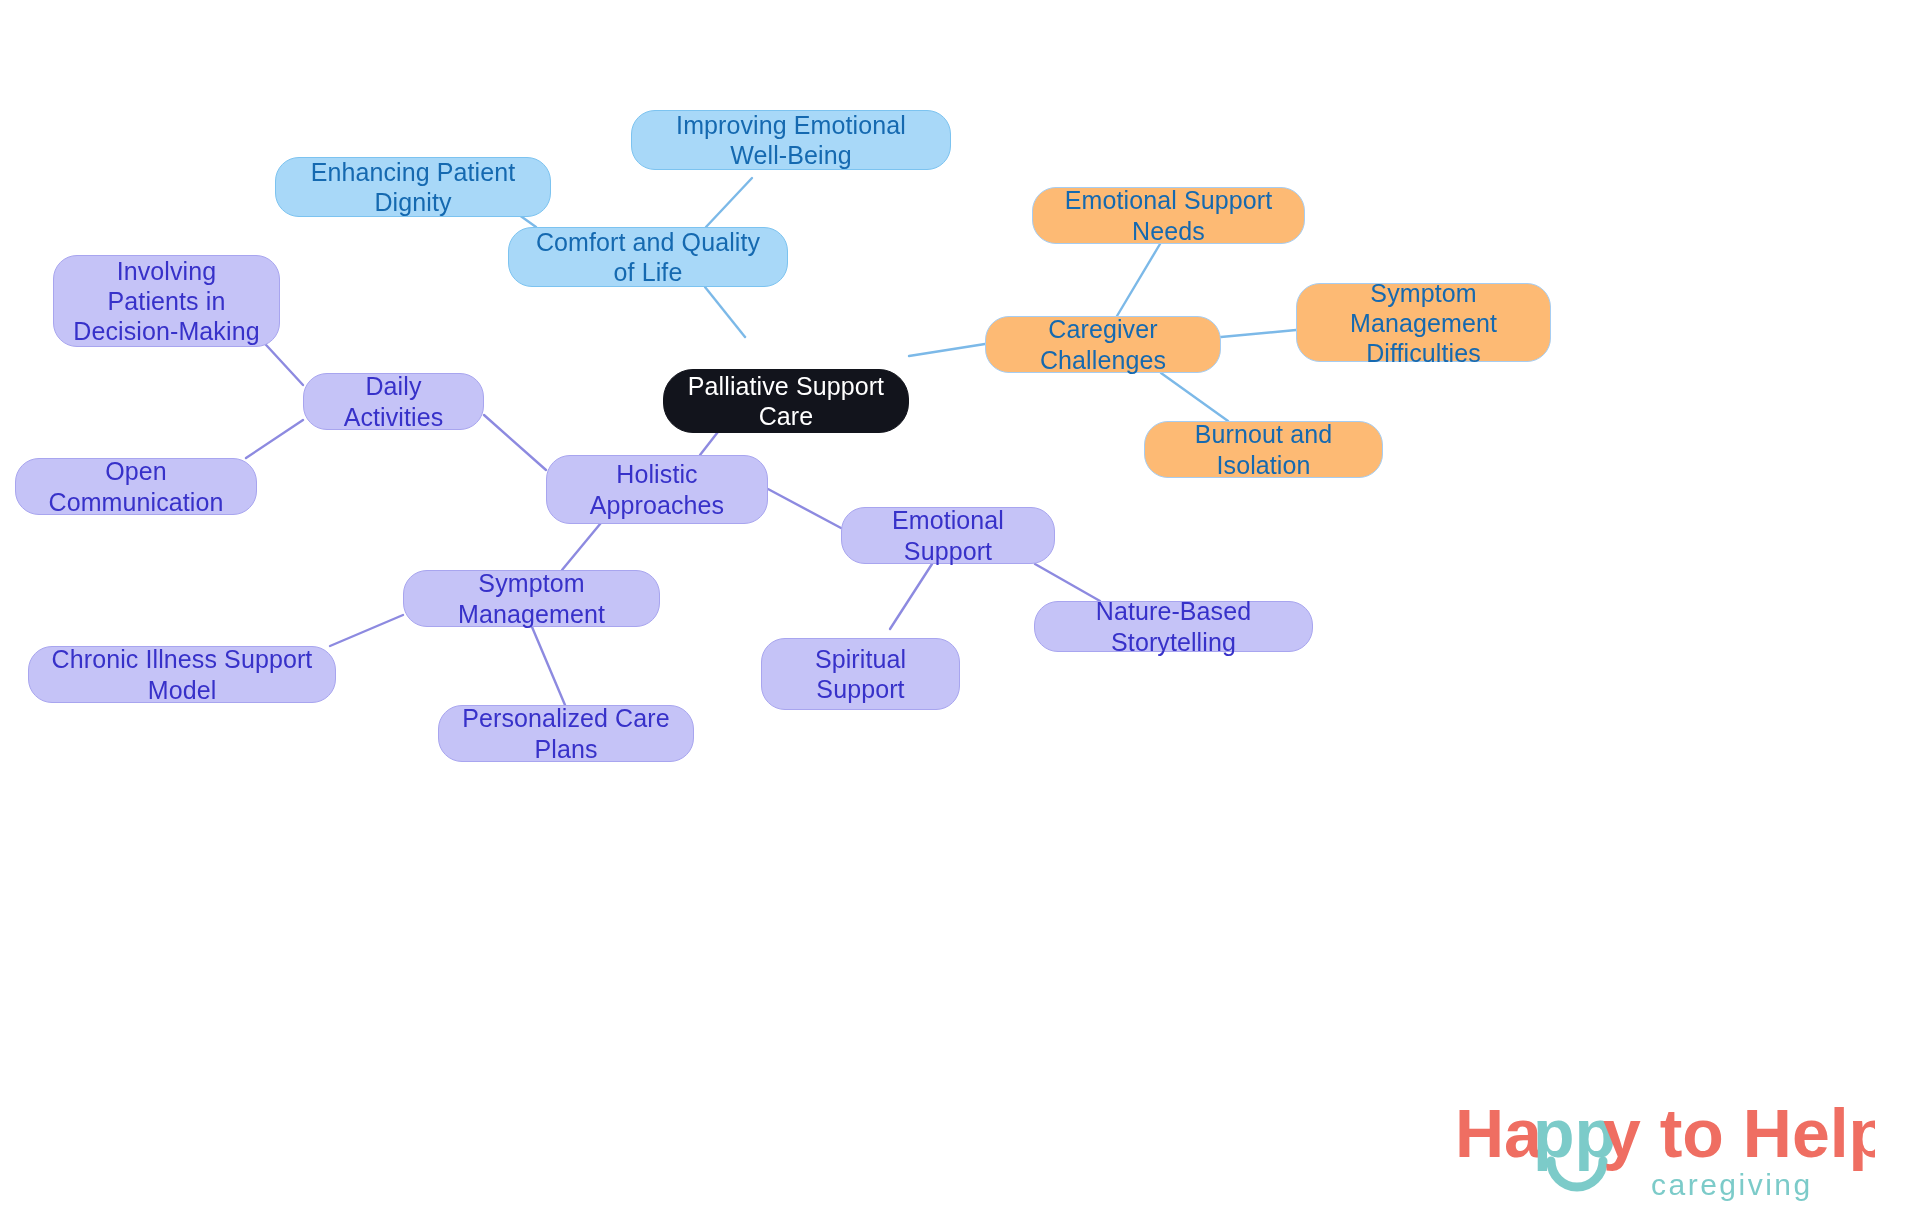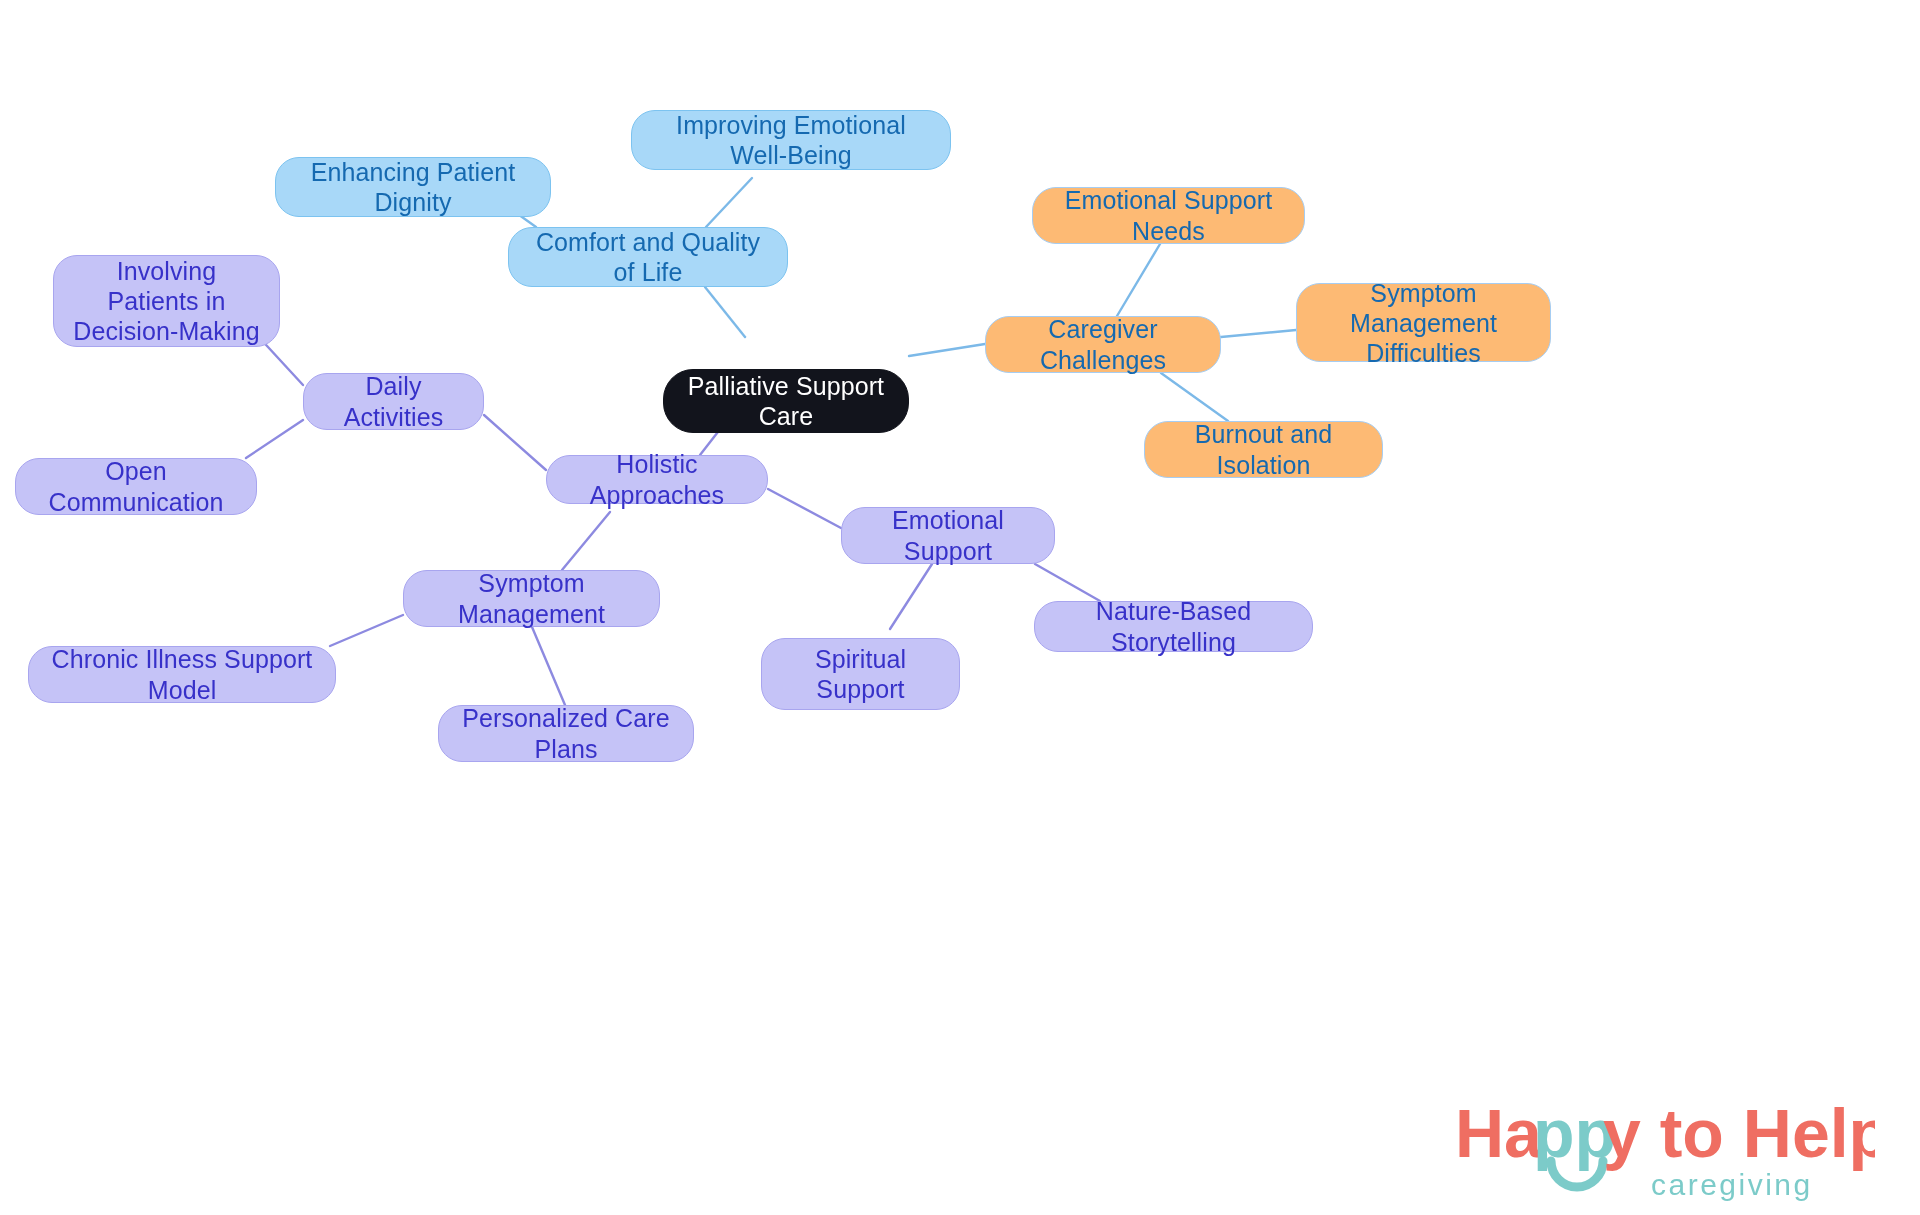--- a/index.html
+++ b/index.html
@@ -107,21 +107,21 @@
   <div id="node-layer">
       <div class="node root" style="left: 663px; top: 337px; width: 246px; height: 64px; margin-top: 32px;">Palliative Support Care</div>
       <div class="node blue-strong" style="left: 508px; top: 227px; width: 280px; height: 60px;">Comfort and Quality of Life</div>
       <div class="node blue-strong" style="left: 275px; top: 134px; width: 276px; height: 60px; margin-top: 23px;">Enhancing Patient Dignity</div>
       <div class="node blue-strong" style="left: 631px; top: 110px; width: 320px; height: 60px;">Improving Emotional Well-Being</div>
       <div class="node blue-light" style="left: 985px; top: 316px; width: 236px; height: 57px;">Caregiver Challenges</div>
       <div class="node blue-light" style="left: 1032px; top: 187px; width: 273px; height: 57px;">Emotional Support Needs</div>
       <div class="node blue-light two-line" style="left: 1296px; top: 283px; width: 255px; height: 79px;">Symptom Management
 Difficulties</div>
       <div class="node blue-light" style="left: 1144px; top: 421px; width: 239px; height: 57px;">Burnout and Isolation</div>
-      <div class="node purple" style="left: 546px; top: 455px; width: 222px; height: 49px;">Holistic Approaches</div>
+      <div class="node purple" style="left: 546px; top: 455px; width: 222px; height: 69px;">Holistic Approaches</div>
       <div class="node purple" style="left: 303px; top: 373px; width: 181px; height: 57px;">Daily Activities</div>
       <div class="node purple two-line" style="left: 53px; top: 255px; width: 227px; height: 92px;">Involving Patients in
 Decision-Making</div>
       <div class="node purple" style="left: 15px; top: 458px; width: 242px; height: 57px;">Open Communication</div>
       <div class="node purple" style="left: 403px; top: 570px; width: 257px; height: 57px;">Symptom Management</div>
       <div class="node purple" style="left: 28px; top: 646px; width: 308px; height: 57px;">Chronic Illness Support Model</div>
       <div class="node purple" style="left: 438px; top: 705px; width: 256px; height: 57px;">Personalized Care Plans</div>
       <div class="node purple" style="left: 841px; top: 507px; width: 214px; height: 57px;">Emotional Support</div>
       <div class="node purple" style="left: 761px; top: 638px; width: 199px; height: 72px;">Spiritual Support</div>
       <div class="node purple" style="left: 1034px; top: 601px; width: 279px; height: 51px;">Nature-Based Storytelling</div>

